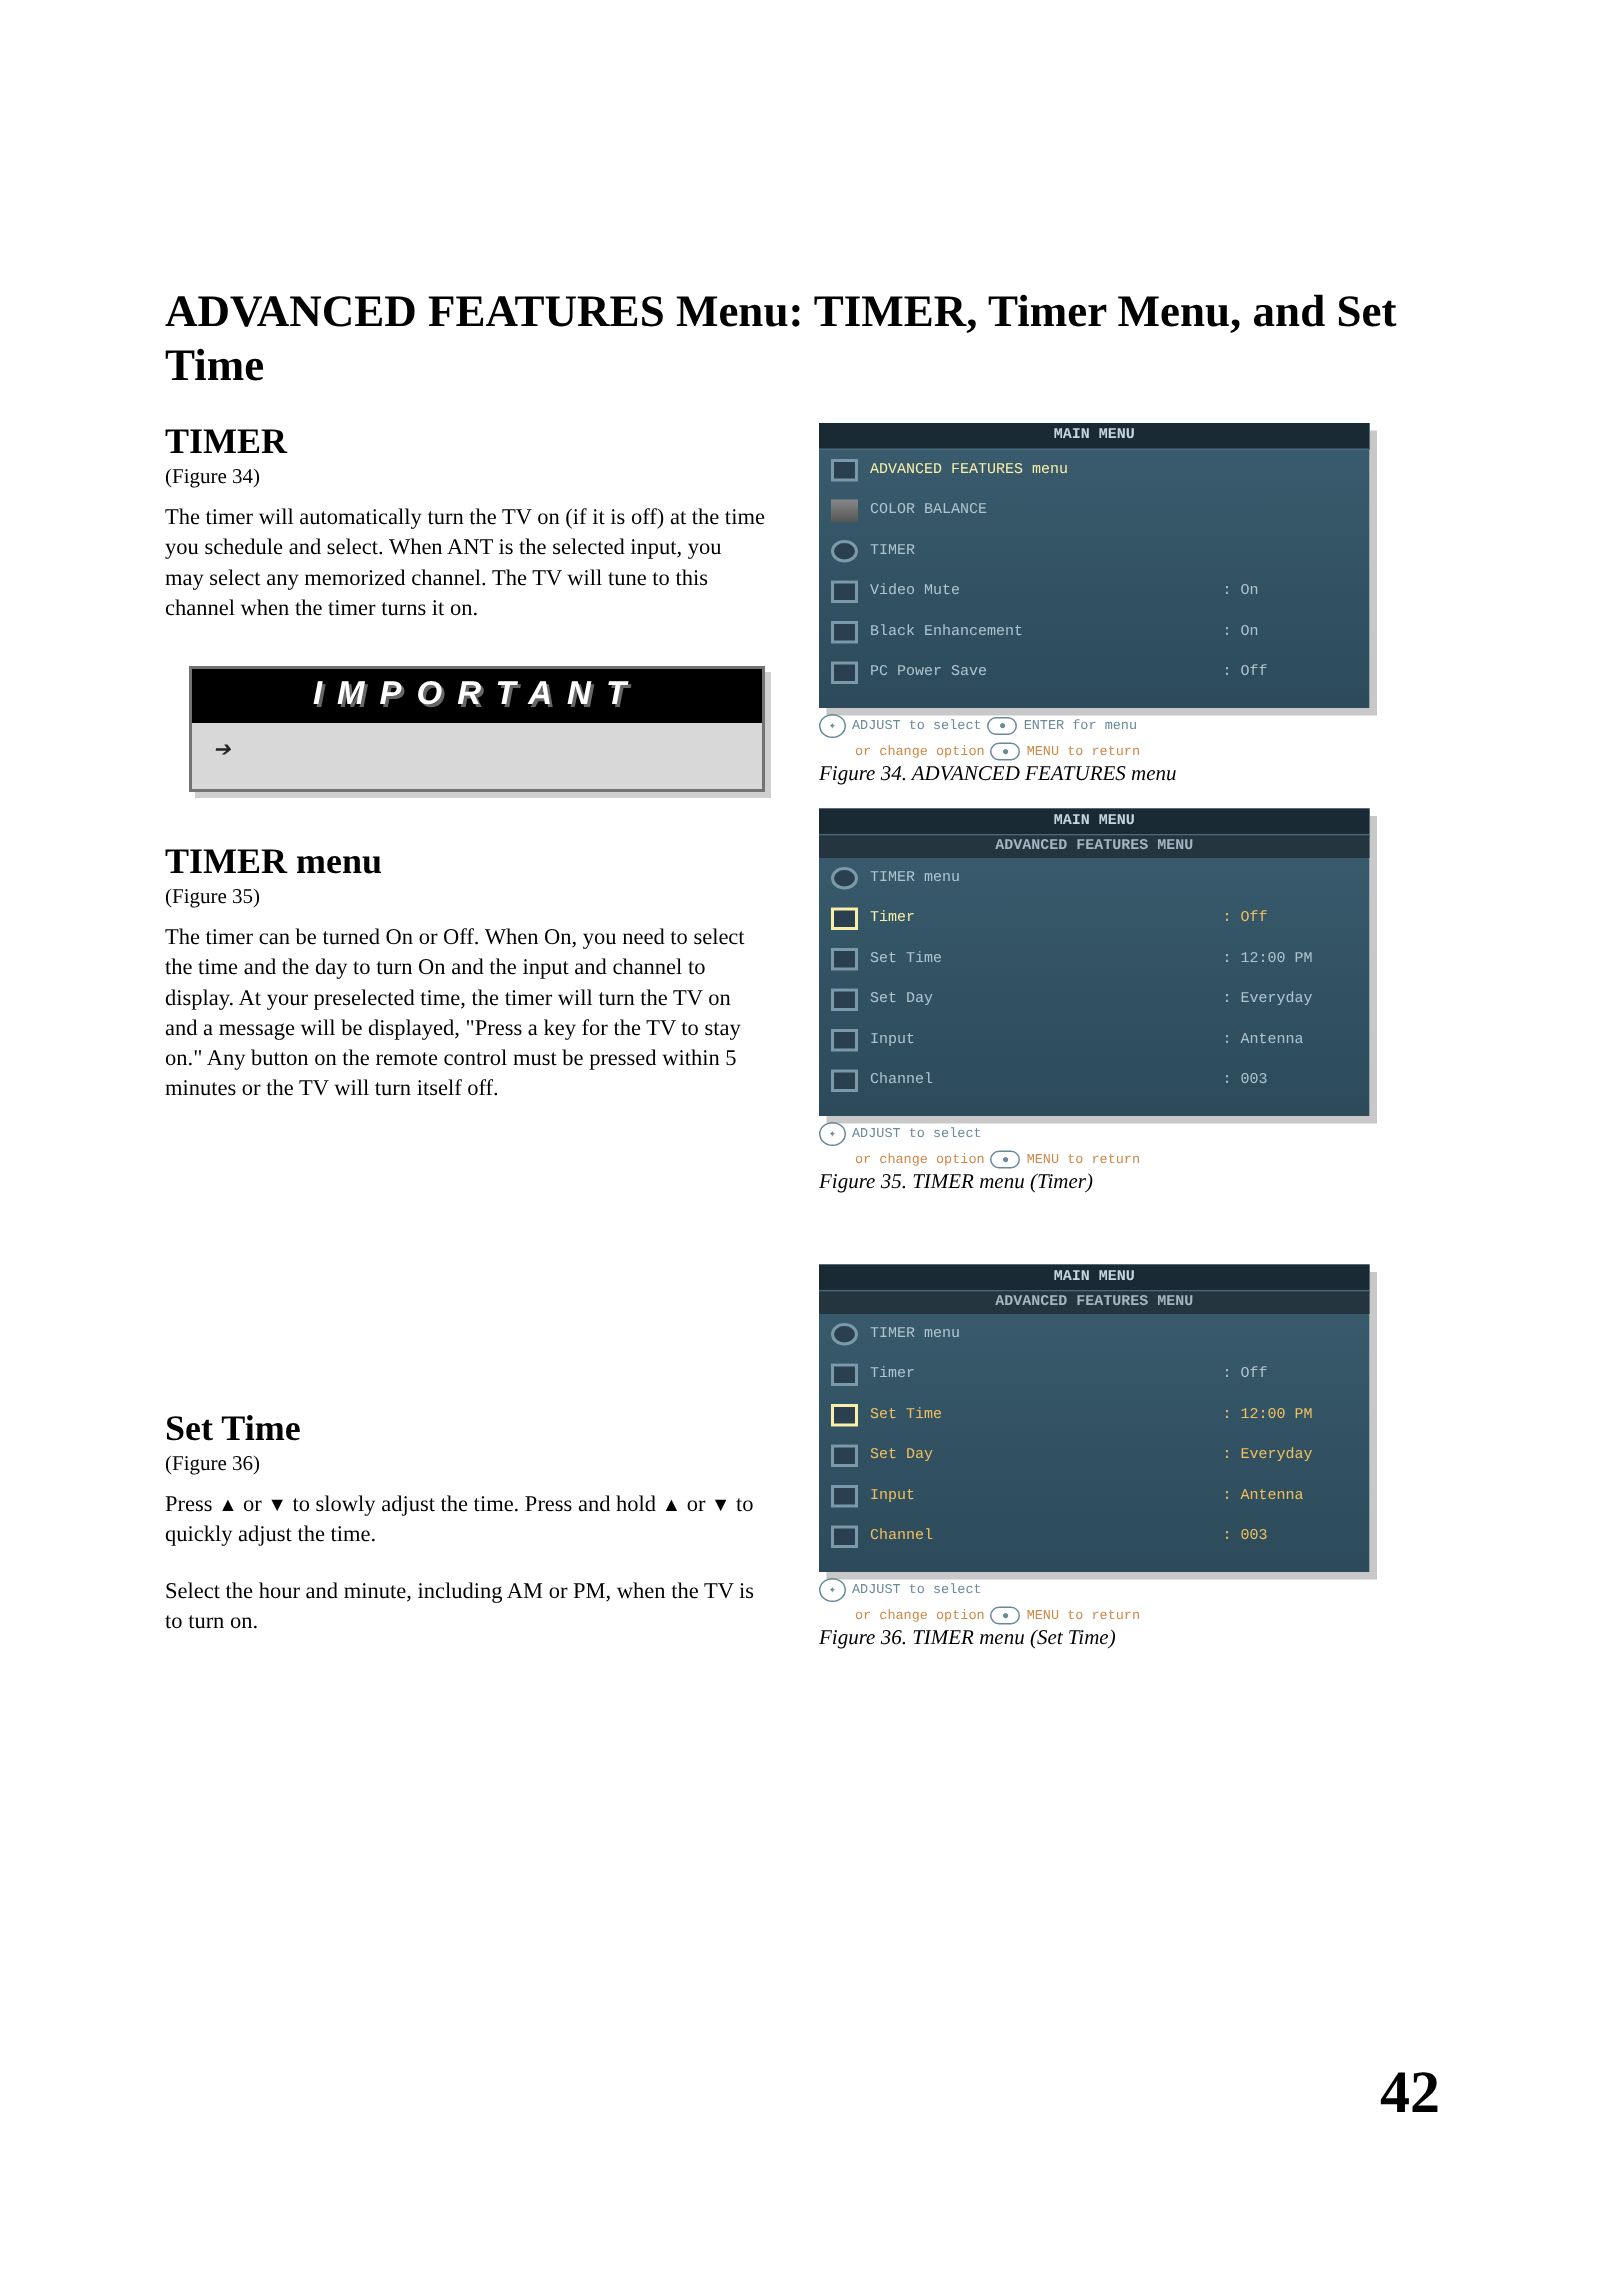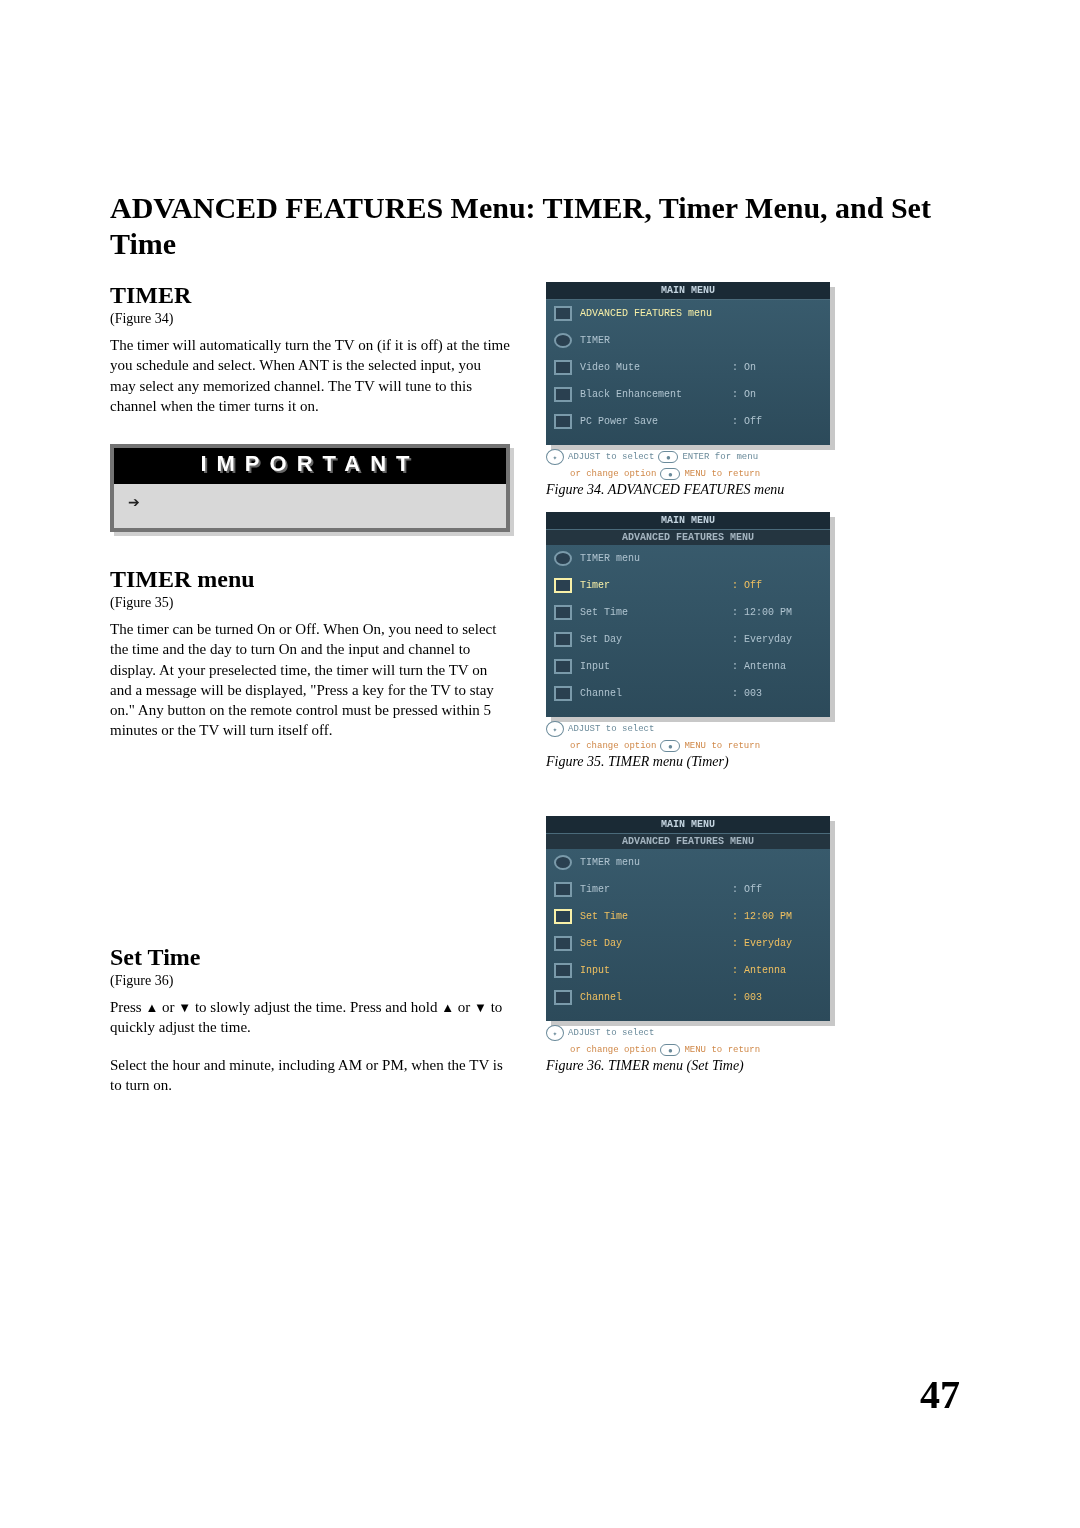--- a/index.html
+++ b/index.html
@@ -41,24 +41,25 @@
   .fig-ref {
     font-size: 14px;
     margin-bottom: 8px;
   }
   .body-text {
     font-size: 15px;
     line-height: 1.35;
     margin-bottom: 18px;
   }
   .important-box {
-    border: 4px solid #737373;
+    border: 2px solid #737373;
     background: #d8d8d8;
-    margin: 28px 0 34px 0;
+    margin: 28px 0 34px 16px;
     box-shadow: 4px 4px 0 #cfcfcf;
+    font-style: italic;
   }
   .important-header {
     background: #000;
     border-bottom: 2px solid #000;
     text-align: center;
     padding: 3px 0 5px 0;
   }
   .important-title {
     color: #fff;
     font-family: Arial, sans-serif;
@@ -84,21 +85,21 @@
     line-height: 1.25;
   }
   .nav-symbol {
     font-size: 13px;
   }
   
   .osd-block {
     margin-bottom: 14px;
   }
   .osd {
-    width: 284px;
+    width: 367px;
     background: linear-gradient(#3a5d6f, #2c4a5a);
     box-shadow: 5px 5px 0 #c8c8c8;
     color: #b0c4d0;
     font-family: 'Courier New', monospace;
     font-size: 10px;
     padding-bottom: 10px;
     margin-bottom: 4px;
     margin-left: 6px;
   }
   .osd-titlebar {
@@ -233,20 +234,25 @@
 
     <div class="osd-block">
       <div class="osd">
         <div class="osd-titlebar">MAIN MENU</div>
         <div class="osd-row">
             <span class="osd-icon"></span>
             <span class="osd-label hl">ADVANCED FEATURES menu</span>
             <span class="osd-value"></span>
           </div>
         <div class="osd-row">
+            <span class="osd-icon" style="border:none;background:linear-gradient(#888,#555)"></span>
+            <span class="osd-label">COLOR BALANCE</span>
+            <span class="osd-value"></span>
+          </div>
+        <div class="osd-row">
             <span class="osd-icon clock-style"></span>
             <span class="osd-label">TIMER</span>
             <span class="osd-value"></span>
           </div>
         <div class="osd-row">
             <span class="osd-icon"></span>
             <span class="osd-label">Video Mute</span>
             <span class="osd-value">: On</span>
           </div>
         <div class="osd-row">
@@ -366,13 +372,13 @@
         <span style="color:#d08848">or change option</span>
         <span class="hint-icon oval">●</span>
         <span style="color:#d08848">MENU to return</span>
       </div>
       <div class="fig-caption">Figure  36.  TIMER menu (Set Time)</div>
     </div>
 
   </div>
 </div>
 
-<div class="page-number">47</div>
+<div class="page-number">42</div>
 
 </body></html>

